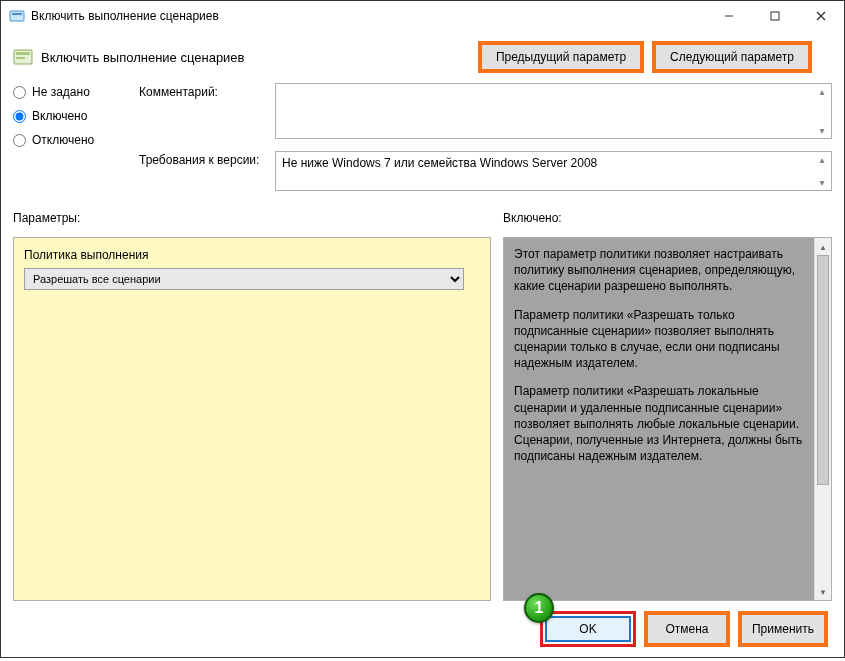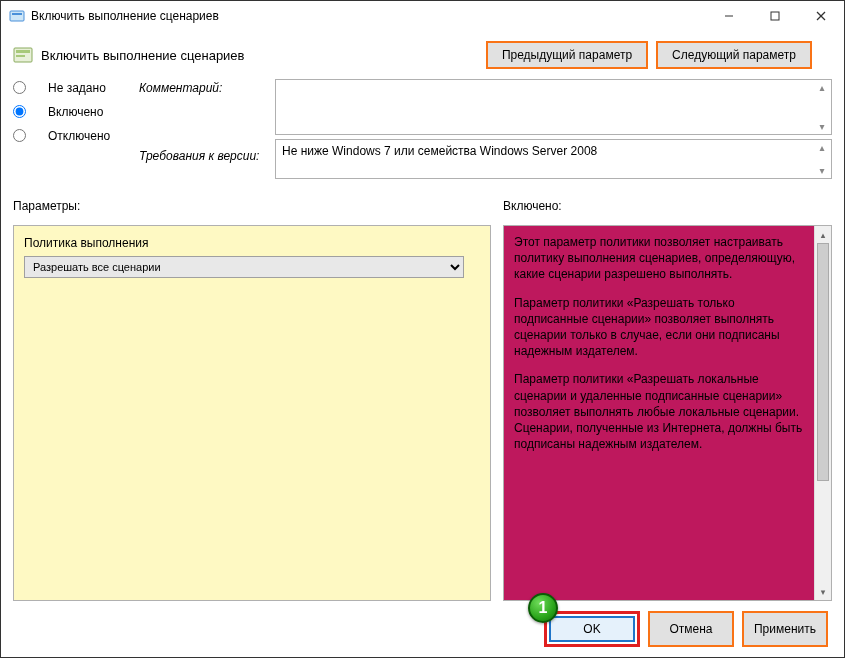--- a/index.html
+++ b/index.html
@@ -58,21 +58,21 @@
     width: 20px; height: 18px;
     margin-right: 8px;
   }
   .header-row .htitle {
     flex: 1;
     font-size: 13px;
   }
   .navbtns { display: flex; gap: 8px; margin-right: 20px; }
   .winbtn {
     background: #e1e1e1;
-    border: 2px solid #f97316;
+    border: 4px solid #f97316;
     padding: 5px 14px;
     font-size: 12px;
     font-family: inherit;
     cursor: default;
     min-width: 110px;
     text-align: center;
   }
 
   .top-grid {
     display: grid;
@@ -81,33 +81,33 @@
     align-items: start;
     margin-bottom: 8px;
   }
   .radios {
     display: flex;
     flex-direction: column;
     gap: 10px;
     grid-row: span 2;
     padding-top: 2px;
   }
-  .radio-item { display: flex; align-items: flex-start; gap: 22px; }
+  .radio-item { display: flex; align-items: flex-end; gap: 6px; }
   .radio-item input { margin: 0; width: 13px; height: 13px; }
-  .lbl { padding-top: 2px; font-style: italic; }
+  .lbl { padding-top: 2px; }
 
   .textbox {
     border: 1px solid #b0b0b0;
     background: #fff;
     position: relative;
     padding: 4px 20px 4px 6px;
     font-size: 12px;
   }
   .textbox.comment { height: 56px; }
-  .textbox.req { height: 40px; }
+  .textbox.req { height: 40px; margin-top: 8px; }
   .scroll-indicator {
     position: absolute;
     right: 3px;
     width: 12px;
     color: #888;
     font-size: 10px;
     text-align: center;
     user-select: none;
   }
   .scroll-indicator.up { top: 2px; }
@@ -133,21 +133,21 @@
     background: #fef9c3;
     padding: 10px;
     display: flex;
     flex-direction: column;
     gap: 6px;
     align-items: flex-start;
   }
   .panel-right {
     flex: 1;
     border: 1px solid #b0b0b0;
-    background: #be185d;
+    background: #a3a3a3;
     position: relative;
     display: flex;
   }
   .select {
     width: 440px;
     height: 22px;
     border: 1px solid #a0a0a0;
     background: #e8e8e8;
     font-family: inherit;
     font-size: 11px;

